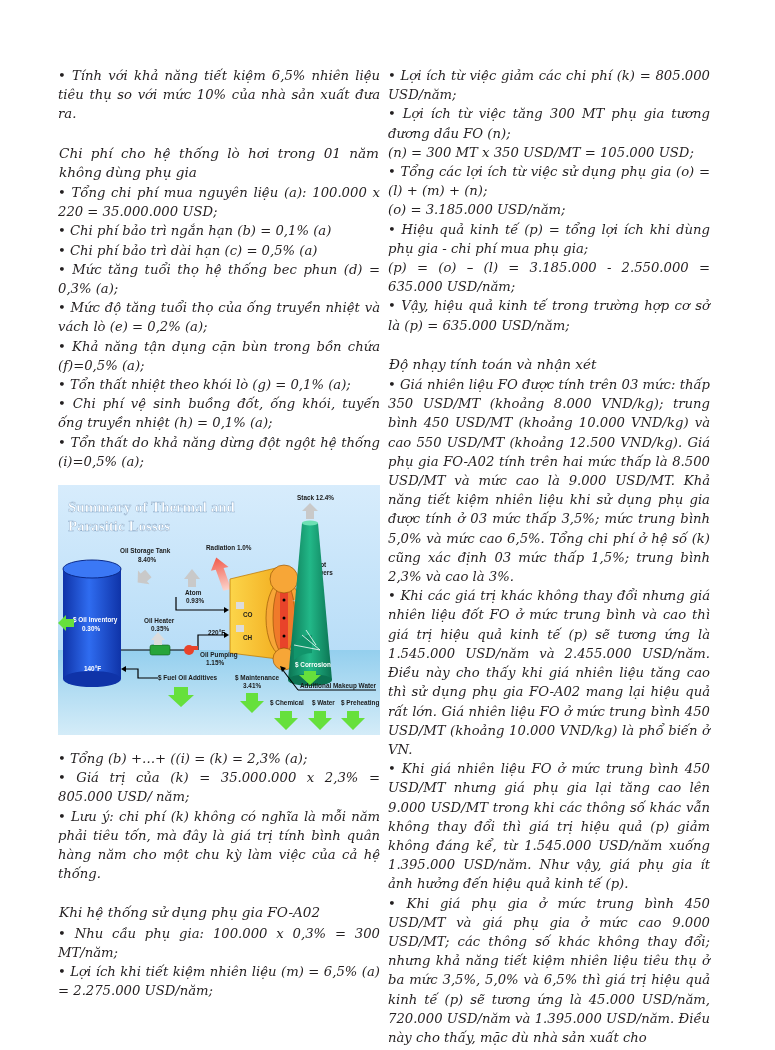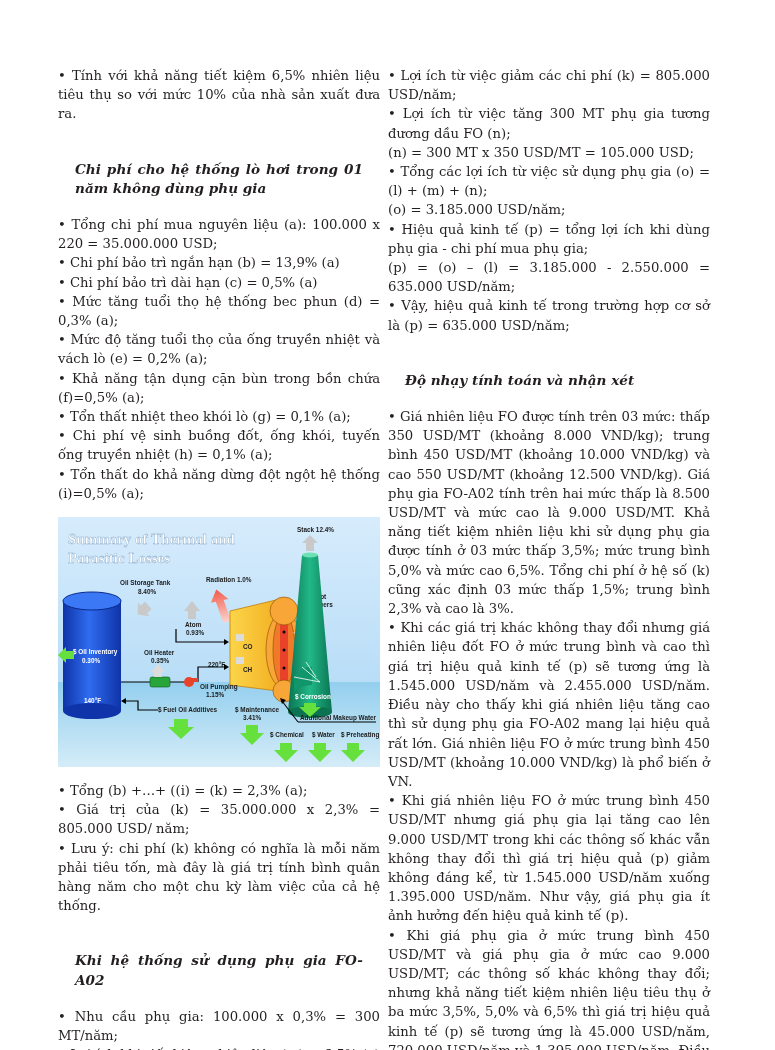--- a/index.html
+++ b/index.html
@@ -1,36 +1,36 @@
 <!DOCTYPE html>
 <html><head>
 <meta charset="utf-8">
 <style>
   html, body { margin:0; padding:0; background:#ffffff; }
   body { width:775px; height:1050px; position:relative; overflow:hidden;
          font-family:"DejaVu Serif","Liberation Serif",serif; color:#231f20; }
   .col { position:absolute; top:66px; width:322px; font-size:13.2px; line-height:19.2px; text-align:justify; }
   .col-left { left:58px; }
   .col-right { left:388px; }
-  .col p { margin:0; }
-  .col h3 { margin:17px; font-style:italic; font-weight:bold; font-size:13.6px; line-height:19.2px; }
+  .col p { margin:0;font-style:italic; }
+  .col h3 { margin:1px; font-style:italic; font-weight:normal; font-size:13.6px; line-height:19.2px; }
   .gap { height:19px; }
   .figure { position:relative; width:384px; height:250px; margin:14px 0 14px 0; }
   .figure svg { display:block; }
   .lbl { font-family:"Liberation Sans",sans-serif; font-weight:bold; font-size:6.4px; }
 </style>
 </head>
 <body>
 
 <div class="col col-left">
   <p>• Tính với khả năng tiết kiệm 6,5% nhiên liệu tiêu thụ so với mức 10% của nhà sản xuất đưa ra.</p>
   <div class="gap"></div>
   <h3>Chi phí cho hệ thống lò hơi trong 01 năm không dùng phụ gia</h3>
   <p>• Tổng chi phí mua nguyên liệu (a): 100.000 x 220 = 35.000.000 USD;</p>
-  <p>• Chi phí bảo trì ngắn hạn (b) = 13,9% (a)</p>
+  <p>• Chi phí bảo trì ngắn hạn (b) = 0,1% (a)</p>
   <p>• Chi phí bảo trì dài hạn (c) = 0,5% (a)</p>
   <p>• Mức tăng tuổi thọ hệ thống bec phun (d) = 0,3% (a);</p>
   <p>• Mức độ tăng tuổi thọ của ống truyền nhiệt và vách lò (e) = 0,2% (a);</p>
   <p>• Khả năng tận dụng cặn bùn trong bồn chứa (f)=0,5% (a);</p>
   <p>• Tổn thất nhiệt theo khói lò (g) = 0,1% (a);</p>
   <p>• Chi phí vệ sinh buồng đốt, ống khói, tuyến ống truyền nhiệt (h) = 0,1% (a);</p>
   <p>• Tổn thất do khả năng dừng đột ngột hệ thống (i)=0,5% (a);</p>
 
   <div class="figure">
     <svg width="322" height="250" viewBox="0 0 322 250">

